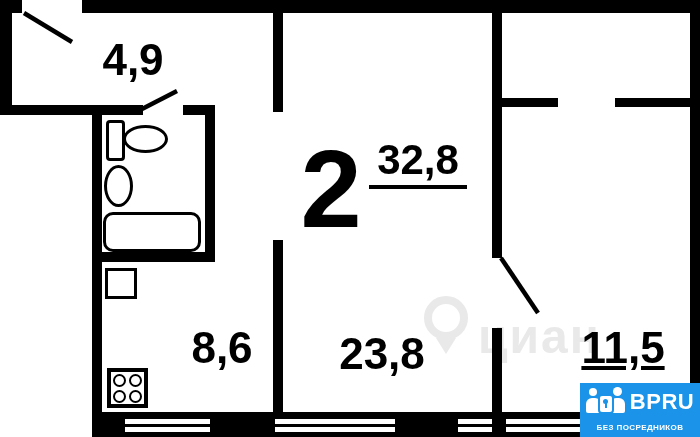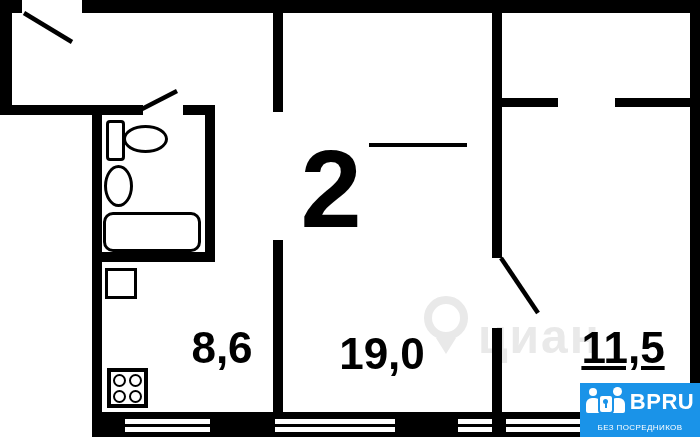--- a/index.html
+++ b/index.html
@@ -55,21 +55,21 @@
   .logo-icon{position:relative;width:40px;height:27px;}
   .logo-icon .head{position:absolute;background:#fff;border-radius:50%;}
   .logo-icon .body{position:absolute;background:#fff;border-radius:6px 6px 2px 2px;}
   .logo-icon .lock{
     position:absolute;left:12px;top:6px;width:16px;height:20px;background:#fff;
     border:2px solid #1a93e8;border-radius:4px;box-sizing:border-box;
   }
   .logo-icon .keyhole-circle{position:absolute;left:3.5px;top:2.5px;width:5px;height:5px;background:#1a93e8;border-radius:50%;}
   .logo-icon .keyhole-stem{position:absolute;left:4.8px;top:6px;width:2.5px;height:6px;background:#1a93e8;}
   .logo-brand{color:#fff;font-weight:bold;font-size:22px;line-height:1;letter-spacing:0.5px;}
-  .logo-tagline{color:#fff;font-size:8px;letter-spacing:0.4px;margin-top:8px;white-space:nowrap;}
+  .logo-tagline{color:#fff;font-size:8px;letter-spacing:0.4px;margin-top:8px;white-space:nowrap;font-weight:bold;}
 </style>
 </head>
 <body>
 
 <div class="plan">
 
   <div class="watermark">
     <div class="wm-pin">
       <div class="ring"></div>
         <div class="tip"></div>
@@ -118,26 +118,28 @@
   <div class="fixture" style="left:105px;top:268px;width:32px;height:31px;"></div>
   <div class="fixture" style="left:107px;top:368px;width:41px;height:40px;border-width:4px;">
     <div class="stove-grid">
       <div class="burner"></div>
       <div class="burner"></div>
       <div class="burner"></div>
       <div class="burner"></div>
     </div>
   </div>
 
+  <div class="label" style="left:133px;top:60px;">4,9</div>
   <div class="label" style="left:222px;top:348px;">8,6</div>
-  <div class="label" style="left:382px;top:354px;">19,0</div>
+  <div class="label" style="left:382px;top:354px;">23,8</div>
   <div class="label" style="left:623px;top:348px;text-decoration:underline;">11,5</div>
 
   <div class="big-number" style="left:331px;top:189px;">2</div>
   <div class="fraction">
+    <div>32,8</div>
     <div class="bar"></div>
   </div>
 
   <div class="logo">
     <div class="logo-row">
       <div class="logo-icon">
         <div class="head" style="left:3px;top:0;width:8px;height:8px;"></div>
         <div class="head" style="left:27px;top:-1px;width:9px;height:9px;"></div>
         <div class="body" style="left:0;top:10px;width:15px;height:15px;"></div>
         <div class="body" style="left:24px;top:10px;width:15px;height:15px;"></div>

